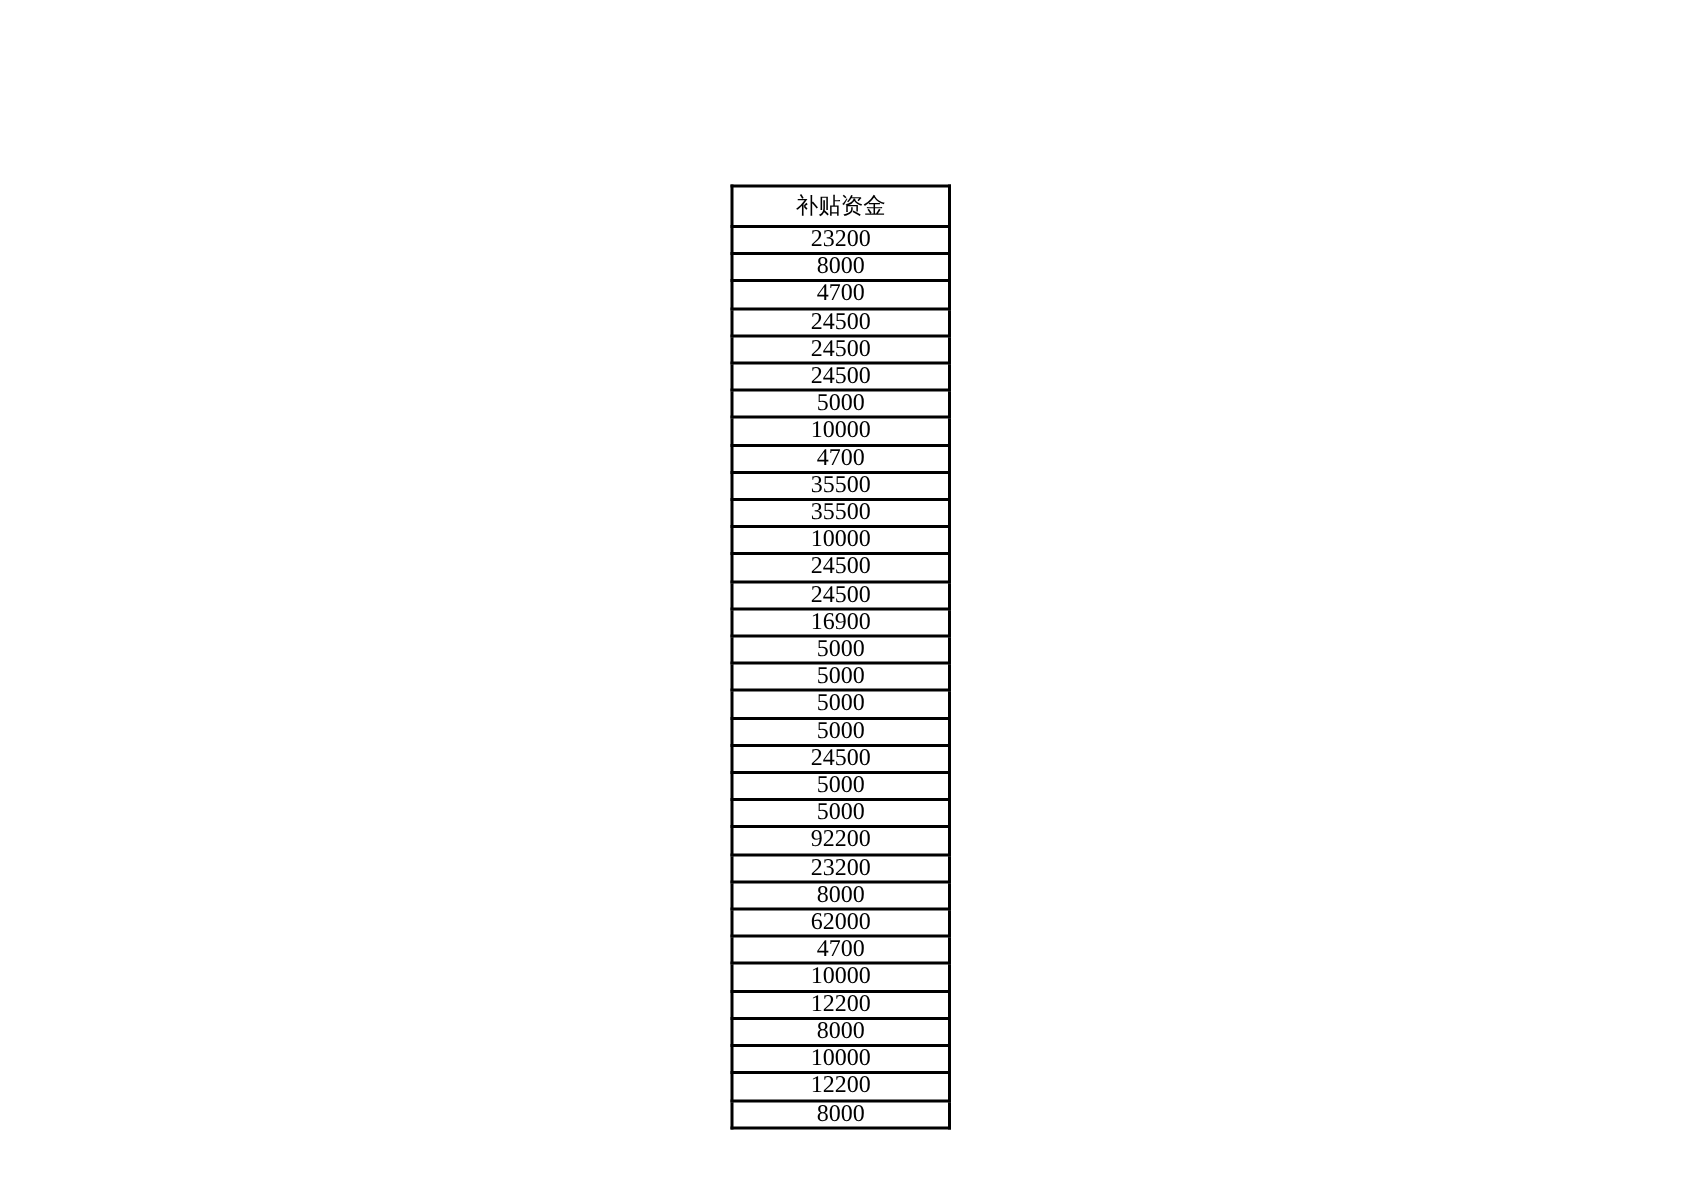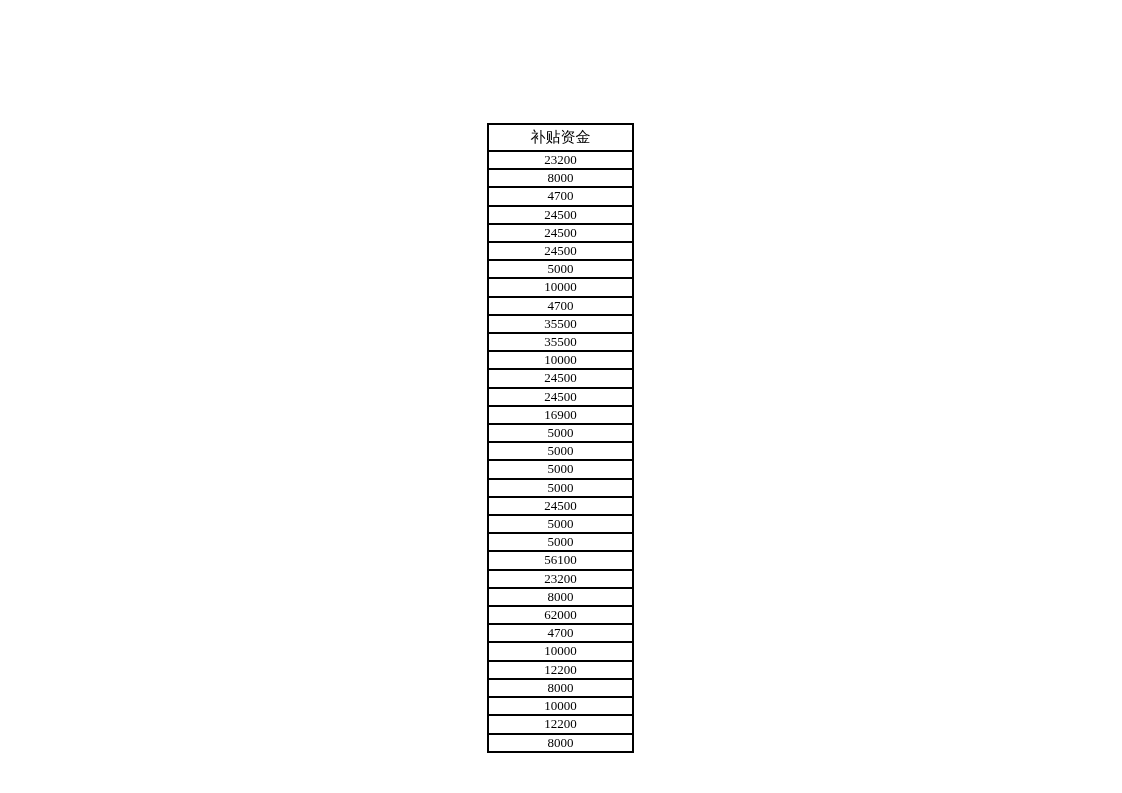--- a/index.html
+++ b/index.html
@@ -35,21 +35,21 @@
     font-weight: normal;
     white-space: nowrap;
     overflow: hidden;
   }
   tr.header-row th {
     height: 25px;
     font-size: 15px;
   }
   tr.data-row td {
     height: 16.2px;
-    font-size: 13px;
+    font-size: 16px;
     line-height: 16.2px;
     text-align: center;
   }
 </style>
 </head>
 <body>
 
 <div class="table-wrap">
   <table class="subsidy">
     <thead>
@@ -118,21 +118,21 @@
         <tr class="data-row">
           <td>24500</td>
         </tr>
         <tr class="data-row">
           <td>5000</td>
         </tr>
         <tr class="data-row">
           <td>5000</td>
         </tr>
         <tr class="data-row">
-          <td>56100</td>
+          <td>92200</td>
         </tr>
         <tr class="data-row">
           <td>23200</td>
         </tr>
         <tr class="data-row">
           <td>8000</td>
         </tr>
         <tr class="data-row">
           <td>62000</td>
         </tr>

